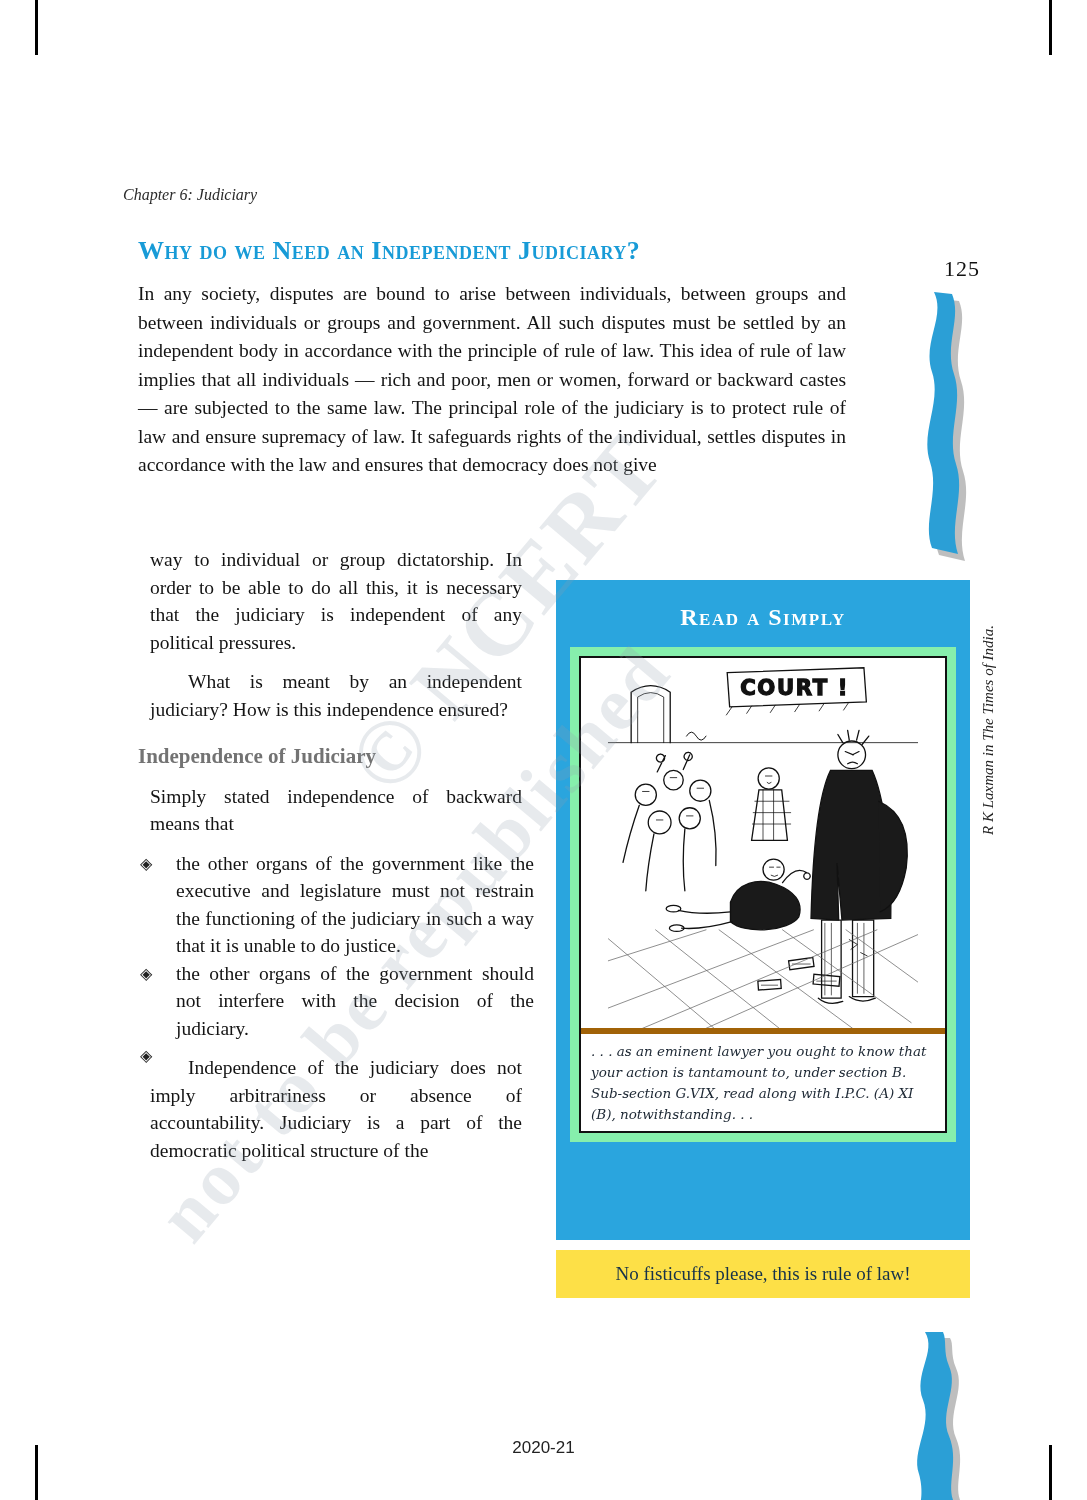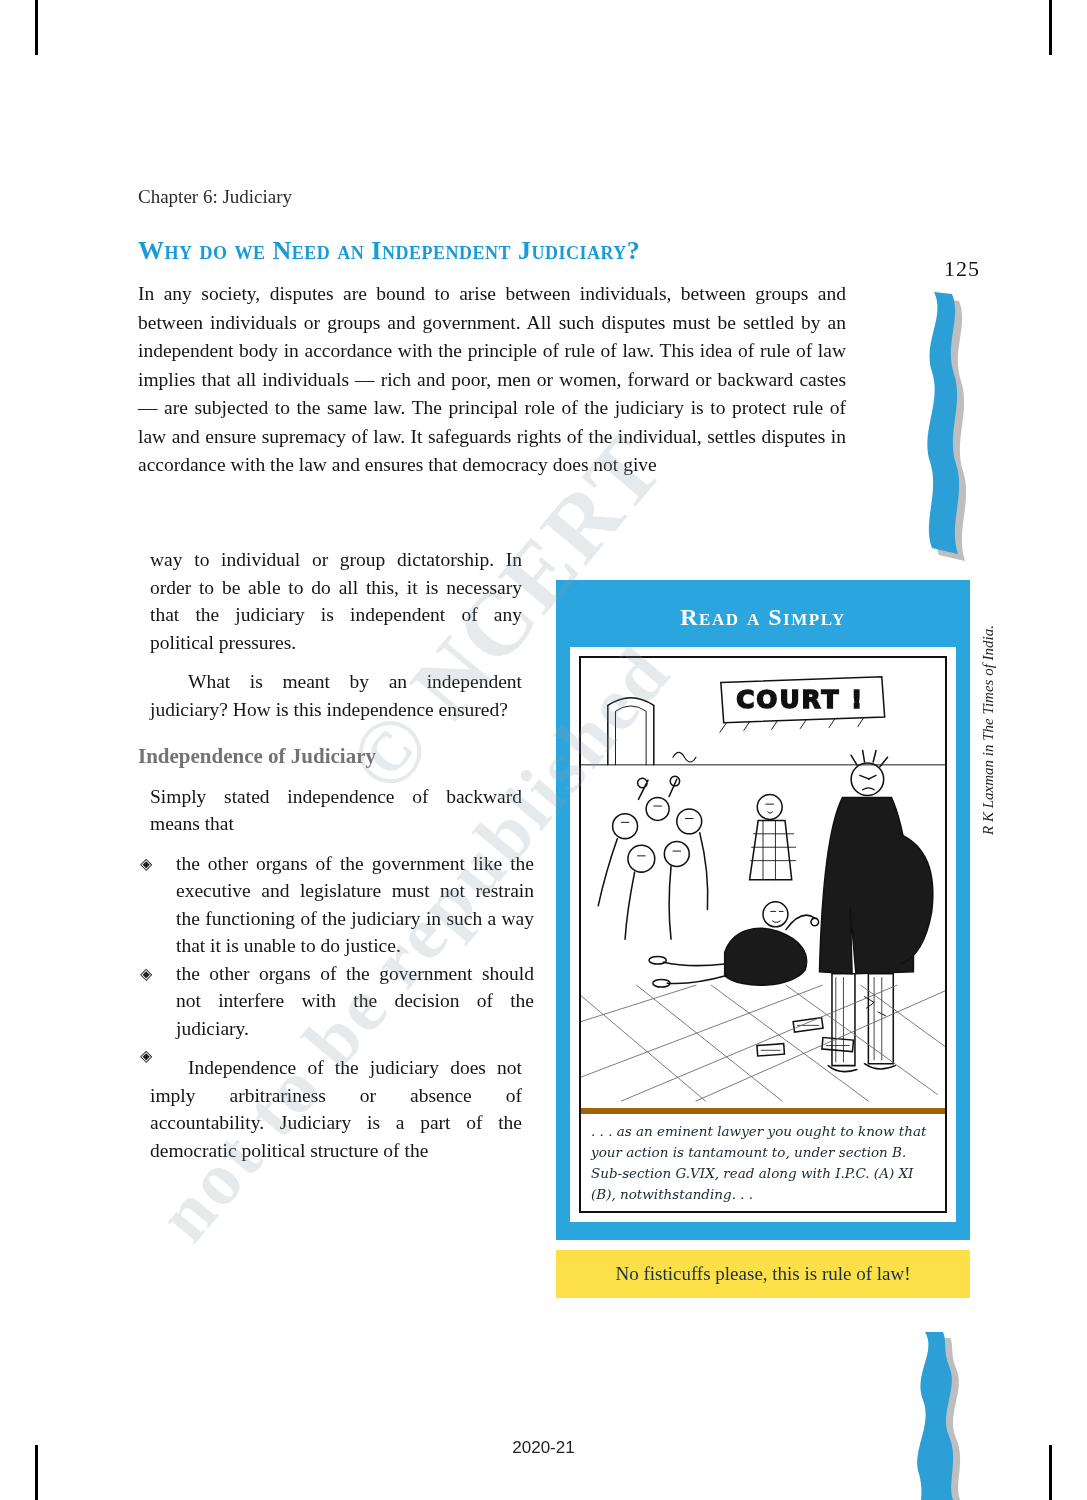--- a/index.html
+++ b/index.html
@@ -13,22 +13,22 @@
     overflow:hidden;
   }
   
   .crop{position:absolute;width:3px;height:55px;background:#000;}
   .crop.tl{left:35px;top:0;}
   .crop.bl{left:35px;top:1445px;}
   .crop.tr{left:1049px;top:0;}
   .crop.br{left:1049px;top:1445px;}
 
   .chapter-header{
-    position:absolute;left:138px;top:186px;
-    font-size:19px;color:#2b2b2b;
+    position:absolute;left:123px;top:186px;
+    font-style:italic;font-size:16px;color:#2b2b2b;
   }
   .page-number{
     position:absolute;left:912px;top:256px;
     font-size:22px;color:#111;letter-spacing:1px;margin-left:32px;
   }
   .main-heading{
     position:absolute;left:138px;top:236px;width:720px;
     font-variant:small-caps;font-weight:bold;
     font-size:26px;color:#189bd7;letter-spacing:.5px;
   }
@@ -59,21 +59,21 @@
   .cartoon-box{
     position:absolute;left:556px;top:580px;width:414px;height:660px;
     background:#2aa5de;box-sizing:border-box;padding:24px 14px 14px 14px;
   }
   .cartoon-title{
     text-align:center;color:#ffffff;font-weight:bold;
     font-variant:small-caps;font-size:24px;letter-spacing:1.5px;
     margin-bottom:16px;
   }
   .panel{
-    background:#ffffff;padding:9px;box-sizing:border-box;height:575px;
+    background:#86efac;padding:9px;box-sizing:border-box;height:495px;
   }
   .art-wrap{
     border:2px solid #111;height:100%;box-sizing:border-box;
     display:flex;flex-direction:column;background:#fff;
   }
   .art{flex:1;display:block;width:100%;}
   .cartoon-caption{
     border-top:6px solid #a16207;
     padding:7px 10px 6px 10px;
     font-family:"DejaVu Serif", serif;

